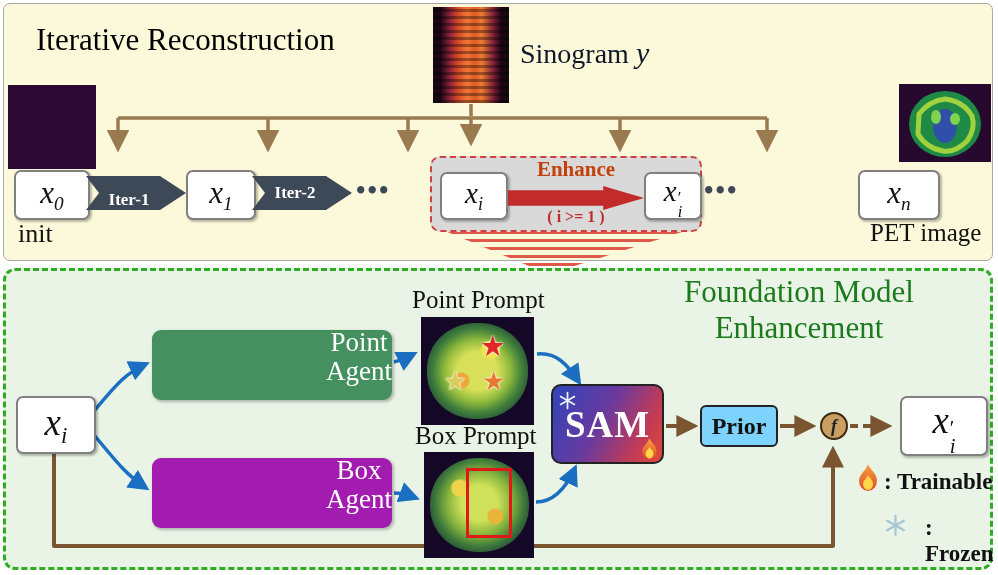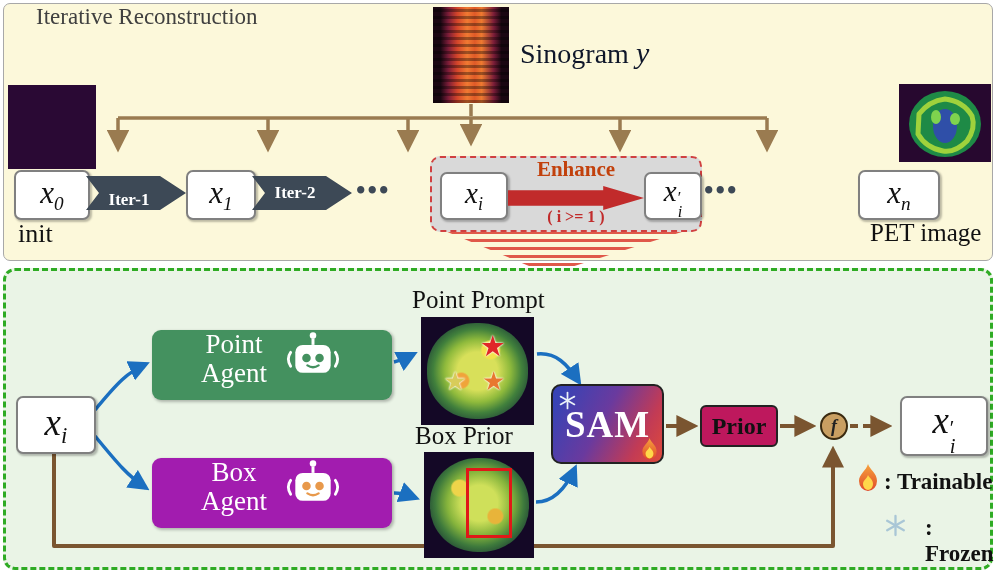--- a/index.html
+++ b/index.html
@@ -7,21 +7,21 @@
           font-family:"Liberation Serif", serif; overflow:hidden;}
   .abs{position:absolute;}
 
   
   #panel-top{left:3px;top:3px;width:990px;height:258px;background:#FCF8DA;
              border:1.5px solid #A8A8A8;border-radius:7px;box-sizing:border-box;z-index:0;}
   #panel-bottom{left:3px;top:268px;width:990px;height:302px;background:#EAF4E6;
              border:3px dashed #2FAB24;border-radius:12px;box-sizing:border-box;z-index:0;}
 
   
-  #top-title{left:36px;top:4px;font-size:23px;color:#404040;z-index:3;}
+  #top-title{left:36px;top:22px;font-size:31px;color:#000000;z-index:3;}
   #bottom-title{left:610px;top:274px;width:378px;text-align:center;font-size:31px;
                 color:#1B7A1B;line-height:1.15;z-index:3;}
 
   
   #sinogram{left:433px;top:7px;width:76px;height:96px;z-index:3;
     background:
       repeating-linear-gradient(0deg, rgba(0,0,0,.35) 0 3px, rgba(0,0,0,0) 3px 7px),
       linear-gradient(90deg,#1A0712 0%,#1A0712 10%,#7A1C38 20%,#D4452A 32%,#F07A32 45%,
                       #E05A28 55%,#EE7A30 64%,#7A1C38 80%,#1A0712 90%,#1A0712 100%);}
   #sinogram-label{left:520px;top:36px;font-size:28px;color:#0f172a;z-index:3;text-align:center;}
@@ -73,22 +73,22 @@
   
   #init-label{left:18px;top:219px;font-size:26px;color:#111;z-index:3;}
   #pet-label{left:870px;top:219px;font-size:25px;color:#111;z-index:3;}
 
   
   #beam{left:445px;top:231px;width:240px;height:38px;z-index:1;
     background:repeating-linear-gradient(180deg,#E0584A 0 3.5px,rgba(255,255,255,0) 3.5px 8px);
     clip-path:polygon(0 0,100% 0,50% 100%,38% 100%);}
 
   
-  .agent{z-index:3;border-radius:9px;display:flex;align-items:flex-start;justify-content:center;
-         gap:16px;color:#fff;box-shadow:1.5px 1.5px 3px rgba(0,0,0,.25);}
+  .agent{z-index:3;border-radius:9px;display:flex;align-items:flex-end;justify-content:center;
+         gap:16px;color:#fff;box-shadow:1.5px 1.5px 3px rgba(0,0,0,.25);flex-direction:column;}
   #point-agent{left:152px;top:330px;width:240px;height:70px;background:#44915F;}
   #box-agent{left:152px;top:458px;width:240px;height:70px;background:#a21caf;}
   .agent .agent-text{font-size:27px;text-align:center;line-height:1.08;}
 
   
   .prompt-label{font-size:25px;color:#111;z-index:3;}
   #point-prompt-label{left:412px;top:286px;}
   #box-prompt-label{left:415px;top:422px;}
   .brain-img{z-index:3;background:#140826;overflow:hidden;}
   #point-img{left:421px;top:317px;width:113px;height:108px;}
@@ -110,21 +110,21 @@
            border:3px solid #E01818;z-index:4;box-sizing:border-box;}
 
   
   #sam-box{left:551px;top:384px;width:113px;height:80px;z-index:3;border-radius:10px;
      border:2px solid #222;box-sizing:border-box;
      background:linear-gradient(118deg,#3843B5 8%,#6A3A9E 45%,#C23B55 78%,#E04A3A 100%);
      display:flex;align-items:center;justify-content:center;}
   #sam-text{color:#fff;font-weight:bold;font-size:37px;letter-spacing:1px;}
   #sam-snowflake{position:absolute;left:5px;top:5px;}
   #sam-flame{position:absolute;right:3px;bottom:1px;}
-  #prior-box{left:700px;top:405px;width:78px;height:42px;background:#be185d;z-index:3;
+  #prior-box{left:700px;top:405px;width:78px;height:42px;background:#7dd3fc;z-index:3;
      border:2px solid #222;border-radius:6px;box-sizing:border-box;
      display:flex;align-items:center;justify-content:center;font-size:24px;font-weight:bold;color:#111;}
   #f-circle{left:820px;top:412px;width:28px;height:28px;border-radius:50%;background:#C99F62;
      border:2px solid #3A2A10;box-sizing:border-box;z-index:3;
      display:flex;align-items:center;justify-content:center;
      font-style:italic;font-weight:bold;font-size:18px;color:#222;}
 
   
   #legend-flame{left:856px;top:463px;z-index:3;}
   #legend-trainable{left:884px;top:469px;font-size:23px;font-weight:bold;color:#111;z-index:3;}
@@ -233,20 +233,24 @@
   </div>
 
   <div class="abs dots" id="dots-2">•••</div>
   <div class="abs node" id="node-xn">
     <span><i>x</i><sub>n</sub></span>
   </div>
 
   <div class="abs" id="init-label">init</div>
   <div class="abs" id="pet-label">PET image</div>
 
+  <div class="abs" id="bottom-title">
+    <div>Foundation Model</div>
+    <div>Enhancement</div>
+  </div>
 
   <div class="abs node" id="node-xi-bottom">
     <span><i>x</i><sub>i</sub></span>
   </div>
 
   <div class="abs agent" id="point-agent">
     <div class="agent-text">
       <div>Point</div>
       <div>Agent</div>
     </div>
@@ -280,21 +284,21 @@
   </div>
 
   <div class="abs prompt-label" id="point-prompt-label">Point Prompt</div>
   <div class="abs brain-img" id="point-img">
     <div class="blob"></div>
     <span class="star" id="star-red">★</span>
     <span class="star" id="star-yellow">★</span>
     <span class="star" id="star-orange">★</span>
   </div>
 
-  <div class="abs prompt-label" id="box-prompt-label">Box Prior</div>
+  <div class="abs prompt-label" id="box-prompt-label">Box Prompt</div>
   <div class="abs brain-img" id="box-img">
     <div class="blob"></div>
     <div id="red-box"></div>
   </div>
 
   <div class="abs" id="sam-box">
     <svg id="sam-snowflake" viewBox="0 0 24 24" width="19" height="19">
       <g stroke="#EAF2F8" stroke-width="2.2" stroke-linecap="round">
         <line x1="12" y1="2" x2="12" y2="22"></line>
         <line x1="3.3" y1="7" x2="20.7" y2="17"></line>

